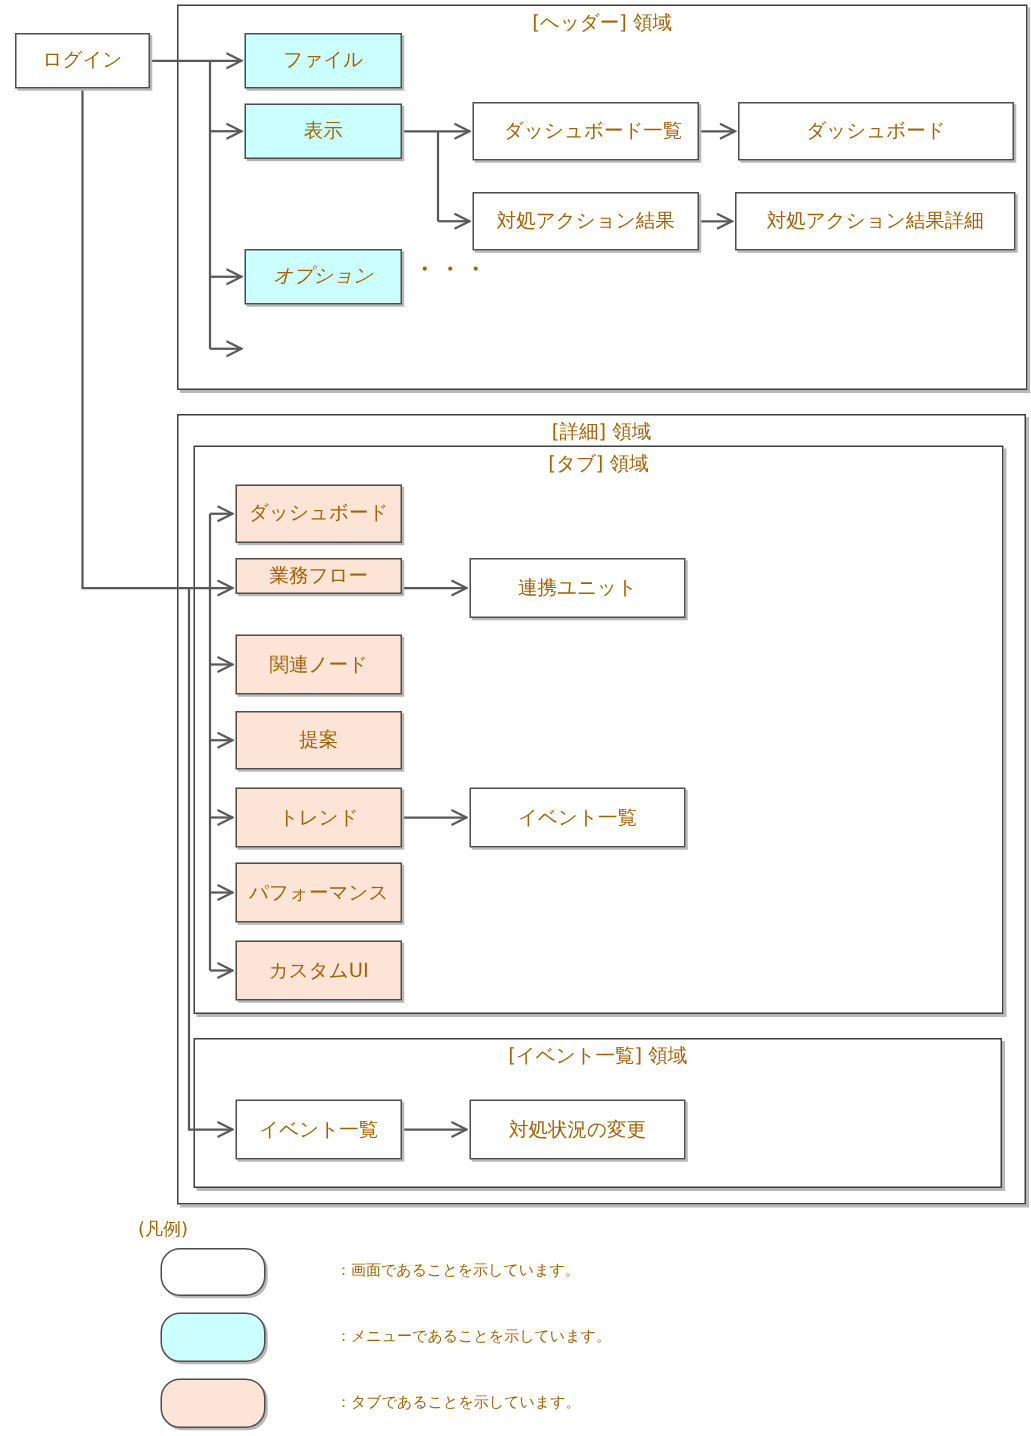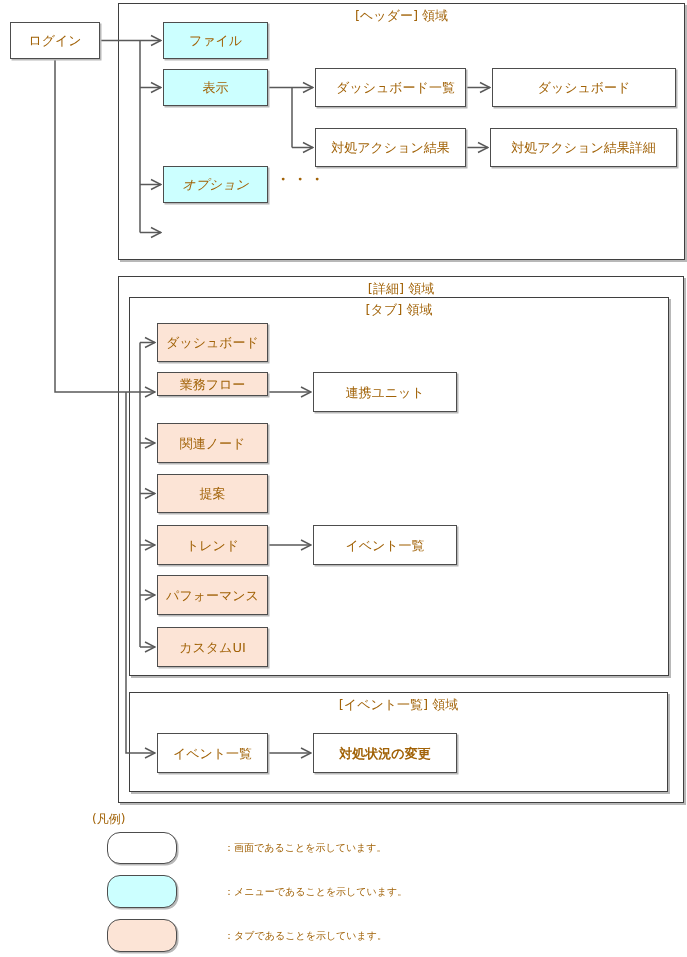--- a/index.html
+++ b/index.html
@@ -136,21 +136,21 @@
   <div class="box tab" style="left:157px; top:372px; width:111px; height:24px;">業務フロー</div>
   <div class="box" style="left:313px; top:372px; width:144px; height:40px;">連携ユニット</div>
   <div class="box tab" style="left:157px; top:423px; width:111px; height:40px;">関連ノード</div>
   <div class="box tab" style="left:157px; top:474px; width:111px; height:39px;">提案</div>
   <div class="box tab" style="left:157px; top:525px; width:111px; height:40px;">トレンド</div>
   <div class="box" style="left:313px; top:525px; width:144px; height:40px;">イベント一覧</div>
   <div class="box tab" style="left:157px; top:575px; width:111px; height:40px;">パフォーマンス</div>
   <div class="box tab" style="left:157px; top:627px; width:111px; height:40px;">カスタムUI</div>
 
   <div class="box" style="left:157px; top:733px; width:111px; height:40px;">イベント一覧</div>
-  <div class="box" style="left:313px; top:733px; width:144px; height:40px;font-weight:bold;">対処状況の変更</div>
+  <div class="box" style="left:313px; top:733px; width:144px; height:40px;">対処状況の変更</div>
 
   <div class="legend-caption">(凡例)</div>
 
   <div class="box legend-box" style="left:107px; top:832px; width:70px; height:32px;"></div>
   <div class="legend-label" style="top:840px;">：画面であることを示しています。</div>
 
   <div class="box legend-box menu" style="left:107px; top:875px; width:70px; height:33px;"></div>
   <div class="legend-label" style="top:884px;">：メニューであることを示しています。</div>
 
   <div class="box legend-box tab" style="left:107px; top:919px; width:70px; height:33px;"></div>

